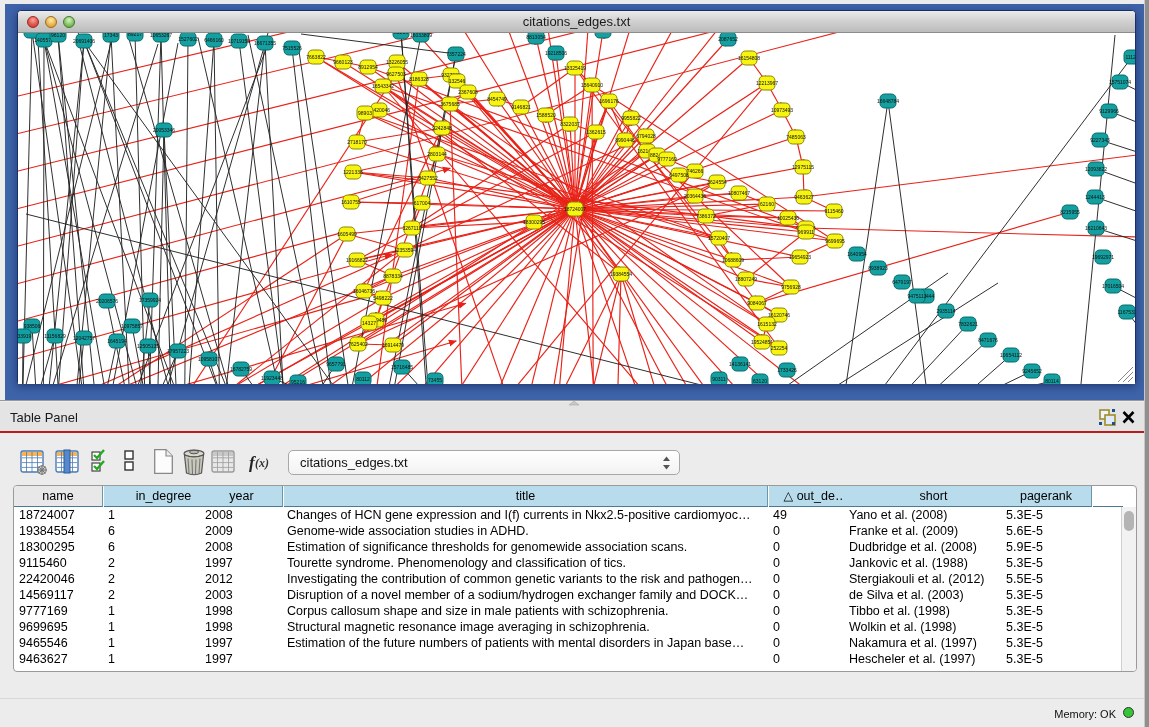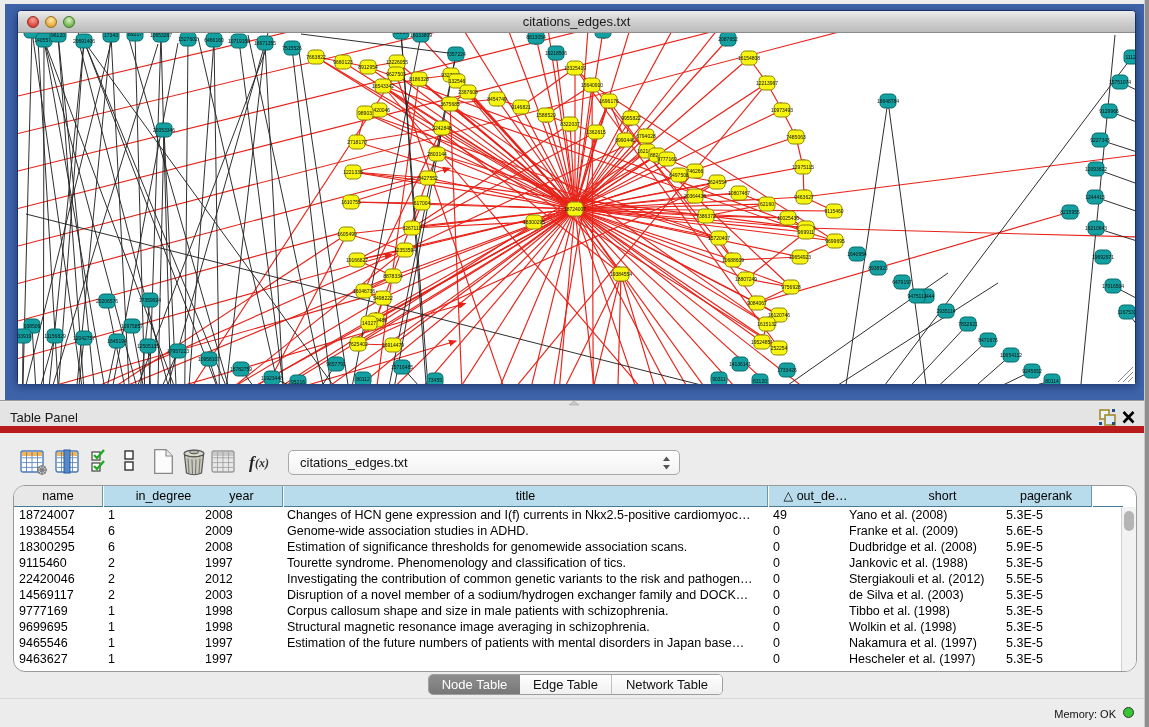--- a/index.html
+++ b/index.html
@@ -6,24 +6,24 @@
 .rightstrip { position:absolute; right:0; top:0; width:5px; height:727px; background:#8f8f8f; border-left:1px solid #c8c8c8; }
 .win { position:absolute; left:17px; top:10px; width:1119px; height:373px; border:1px solid #16306b; border-radius:4px 4px 0 0; box-shadow:0 3px 9px rgba(10,20,60,0.55); background:#fff; }
 .titlebar { position:absolute; left:0; top:0; width:100%; height:22px; background:linear-gradient(#ebebeb,#d0d0d0 50%,#bcbcbc); border-radius:3.5px 3.5px 0 0; border-bottom:1px solid #8c8c8c; }
 .titlebar .t { text-align:center; font-size:13px; line-height:22px; color:#1a1a1a; }
 .tl { position:absolute; top:5px; width:12px; height:12px; border-radius:50%; }
 .tl.r { left:9px; background:radial-gradient(circle at 50% 32%, #f59a92 8%, #e2544a 55%, #c2372d); border:0.5px solid #9a2a22;}
 .tl.y { left:27px; background:radial-gradient(circle at 50% 32%, #fbe3a0 8%, #edb54e 55%, #d29225); border:0.5px solid #9a6f1c;}
 .tl.g { left:45px; background:radial-gradient(circle at 50% 32%, #cfeab9 8%, #85c364 55%, #5aa439); border:0.5px solid #3f7a28;}
 .canvas { position:absolute; left:0; top:22px; width:1117px; height:351px; background:#fff; overflow:hidden; }
 .tablepanel { position:absolute; left:0; top:400px; width:1144px; height:327px; background:#ececec; border-top:1px solid #9a9a9a; }
-.tp-head { position:absolute; left:0; top:1px; width:100%; height:31px; background:#e4e4e4; border-bottom:7px solid #b91c1c; }
+.tp-head { position:absolute; left:0; top:1px; width:100%; height:31px; background:#e4e4e4; border-bottom:2px solid #b91c1c; }
 .tp-head .t { position:absolute; left:10px; top:8px; font-size:13px; color:#1a1a1a; }
 .combo { position:absolute; left:288px; top:49px; width:392px; height:25px; background:linear-gradient(#ffffff,#f2f2f2); border:1px solid #a8a8a8; border-radius:5px; font-size:13px; line-height:23px; padding-left:11px; color:#111; }
-.scrollpane { position:absolute; left:13px; top:84px; width:1124px; height:187px; border:1px solid #9a9a9a; border-radius:12px; background:#fff; overflow:hidden; }
+.scrollpane { position:absolute; left:13px; top:84px; width:1124px; height:187px; border:1px solid #9a9a9a; border-radius:4px; background:#fff; overflow:hidden; }
 .thead { position:absolute; left:0; top:0; height:21px; font-size:12.5px; text-align:center; line-height:21px; color:#000; background:#b8dcec; border-right:1px solid #6898b0; border-bottom:1px solid #4a7a96; }
 .tbody { position:absolute; left:0; top:21px; width:1105px; }
 .tr { position:relative; height:16px; font-size:12.5px; line-height:16px; color:#000; white-space:nowrap; }
 .tr > div { position:absolute; overflow:hidden; }
 .c0 { left:5px; width:85px; } .c1 { left:94px; width:92px; } .c2 { left:191px; width:80px; }
 .c3 { left:273px; width:482px; } .c4 { left:759px; width:70px; } .c5 { left:835px; width:160px; }
 .c6 { left:992px; width:90px; }
 .sbar { position:absolute; right:0; top:21px; width:15px; height:168px; background:#f2f2f2; border-left:1px solid #d0d0d0; }
 .sthumb { position:absolute; left:2px; top:4px; width:10px; height:20px; background:#b4b4b4; border-radius:5px; }
 .tabs { position:absolute; left:428px; top:273px; height:21px; border:1px solid #9e9e9e; border-radius:5px; overflow:hidden; display:flex; font-size:13px; }
@@ -1011,21 +1011,21 @@
     </div>
   <div class="combo">citations_edges.txt<svg style="position:absolute;right:8px;top:5px" width="9" height="14">
         <path d="M4.5,0.5 L8,5 L1,5 z M4.5,13.5 L8,9 L1,9 z" fill="#555"></path>
       </svg></div>
   <div class="scrollpane">
     <div class="thead" style="left:0;width:89px;background:#e8e8e8;">name</div>
     <div class="thead" style="left:90px;width:120px;">in_degree</div>
     <div class="thead" style="left:187px;width:82px;">year</div>
     <div class="thead" style="left:270px;width:484px;">title</div>
     <div class="thead" style="left:755px;width:94px;">△ out_de…</div>
-    <div class="thead" style="left:830px;width:180px;margin-left:9px;">short</div>
+    <div class="thead" style="left:830px;width:180px;">short</div>
     <div class="thead" style="left:987px;width:91px;">pagerank</div>
     <div class="thead" style="left:1079px;width:30px;background:#fff;border:none;border-bottom:1px solid #4a7a96;"></div>
     <div class="tbody">
         <div class="tr">
           <div class="c0">18724007</div>
           <div class="c1">1</div>
           <div class="c2">2008</div>
           <div class="c3">Changes of HCN gene expression and I(f) currents in Nkx2.5-positive cardiomyoc…</div>
           <div class="c4">49</div>
           <div class="c5">Yano et al. (2008)</div>
@@ -1109,23 +1109,18 @@
           <div class="c2">1997</div>
           <div class="c4">0</div>
           <div class="c5">Hescheler et al. (1997)</div>
           <div class="c6">5.3E-5</div>
         </div>
       </div>
     <div class="sbar">
         <div class="sthumb"></div>
       </div>
   </div>
-  <div class="tabs">
-    <div class="tab sel" style="width:91px">Node Table</div>
-      <div class="tab" style="width:91px">Edge Table</div>
-      <div class="tab b" style="width:111px">Network Table</div>
-  </div>
   <div class="status">
       <div class="mem">Memory: OK</div>
       <div class="memdot"></div>
     </div>
 </div>
 <div class="rightstrip"></div>
 
 </body></html>

